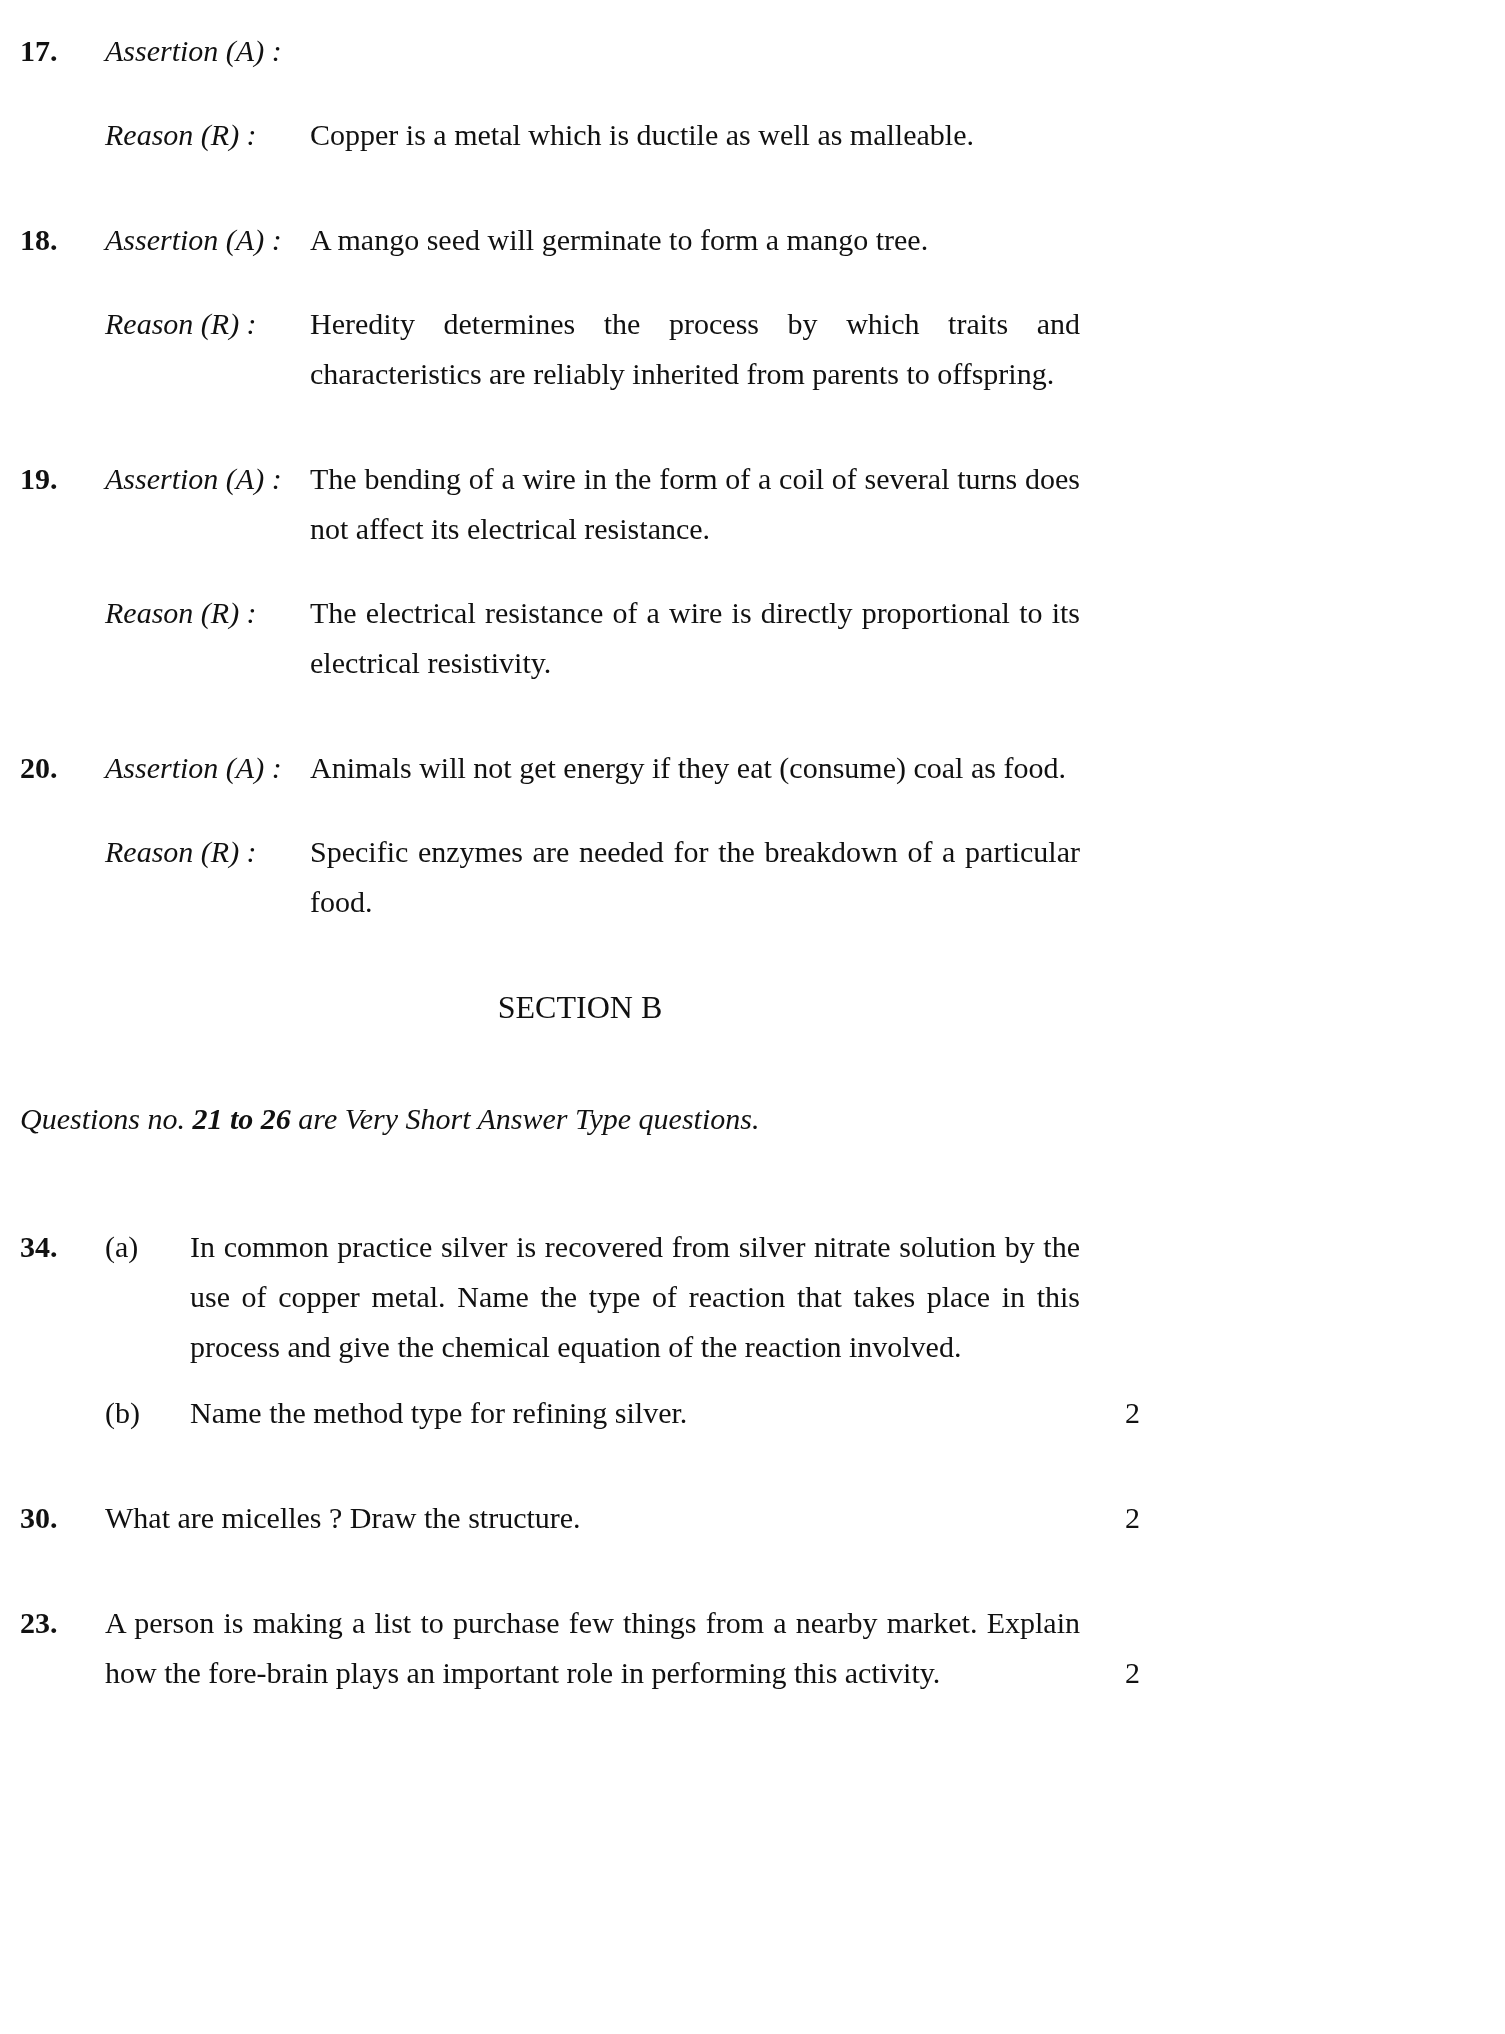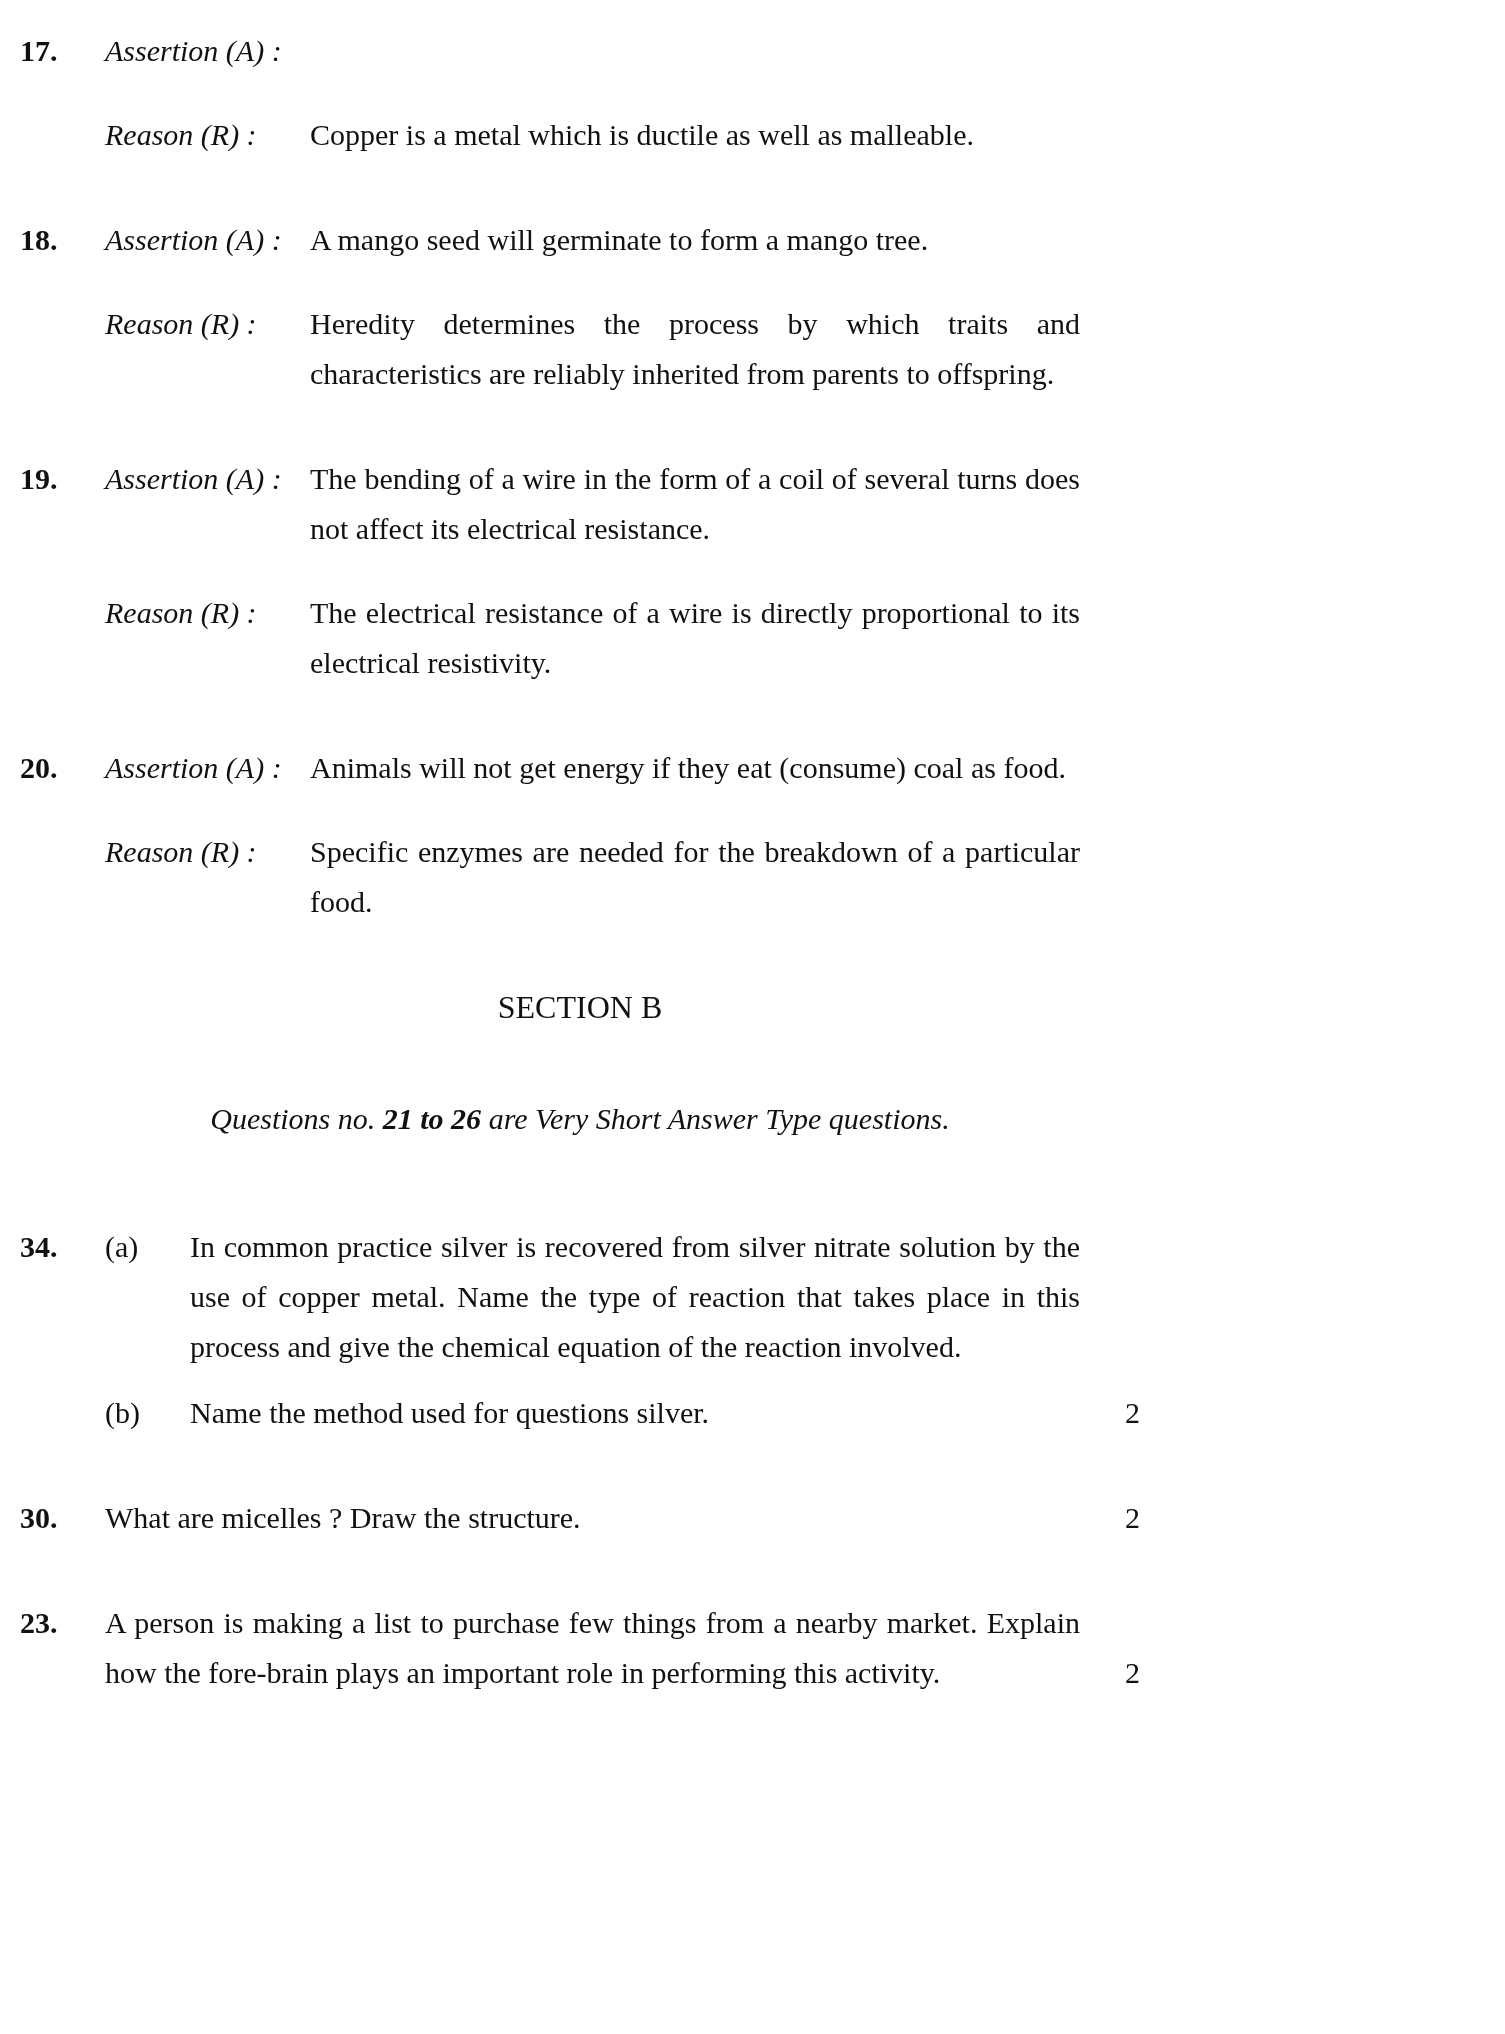--- a/index.html
+++ b/index.html
@@ -32,21 +32,20 @@
     font-size: 32px;
     font-weight: normal;
     line-height: 50px;
     margin: 0 0 62px 0;
   }
   .intro {
     font-size: 30px;
     line-height: 50px;
     font-style: italic;
     margin-bottom: 78px;
-    text-align: center;
   }
   .intro .bold { font-weight: bold; }
 
   .parts { flex: 1; display: flex; flex-direction: column; }
   .part-row { display: flex; align-items: flex-start; }
   .part-row + .part-row { margin-top: 16px; }
   .part-label { flex: 0 0 85px; }
 </style>
 </head>
 <body>
@@ -121,21 +120,21 @@
       <div class="row">
         <div class="num">34.</div>
         <div class="parts">
           <div class="part-row">
             <div class="part-label">(a)</div>
             <div class="text">In common practice silver is recovered from silver nitrate solution by the use of copper metal. Name the type of reaction that takes place in this process and give the chemical equation of the reaction involved.</div>
             <div class="marks"></div>
           </div>
           <div class="part-row">
             <div class="part-label">(b)</div>
-            <div class="text">Name the method used for questions silver.</div>
+            <div class="text">Name the method type for refining silver.</div>
             <div class="marks">2</div>
           </div>
         </div>
       </div>
     </section>
 
     <section class="q">
       <div class="row">
         <div class="num">30.</div>
         <div class="text">What are micelles ? Draw the structure.</div>

